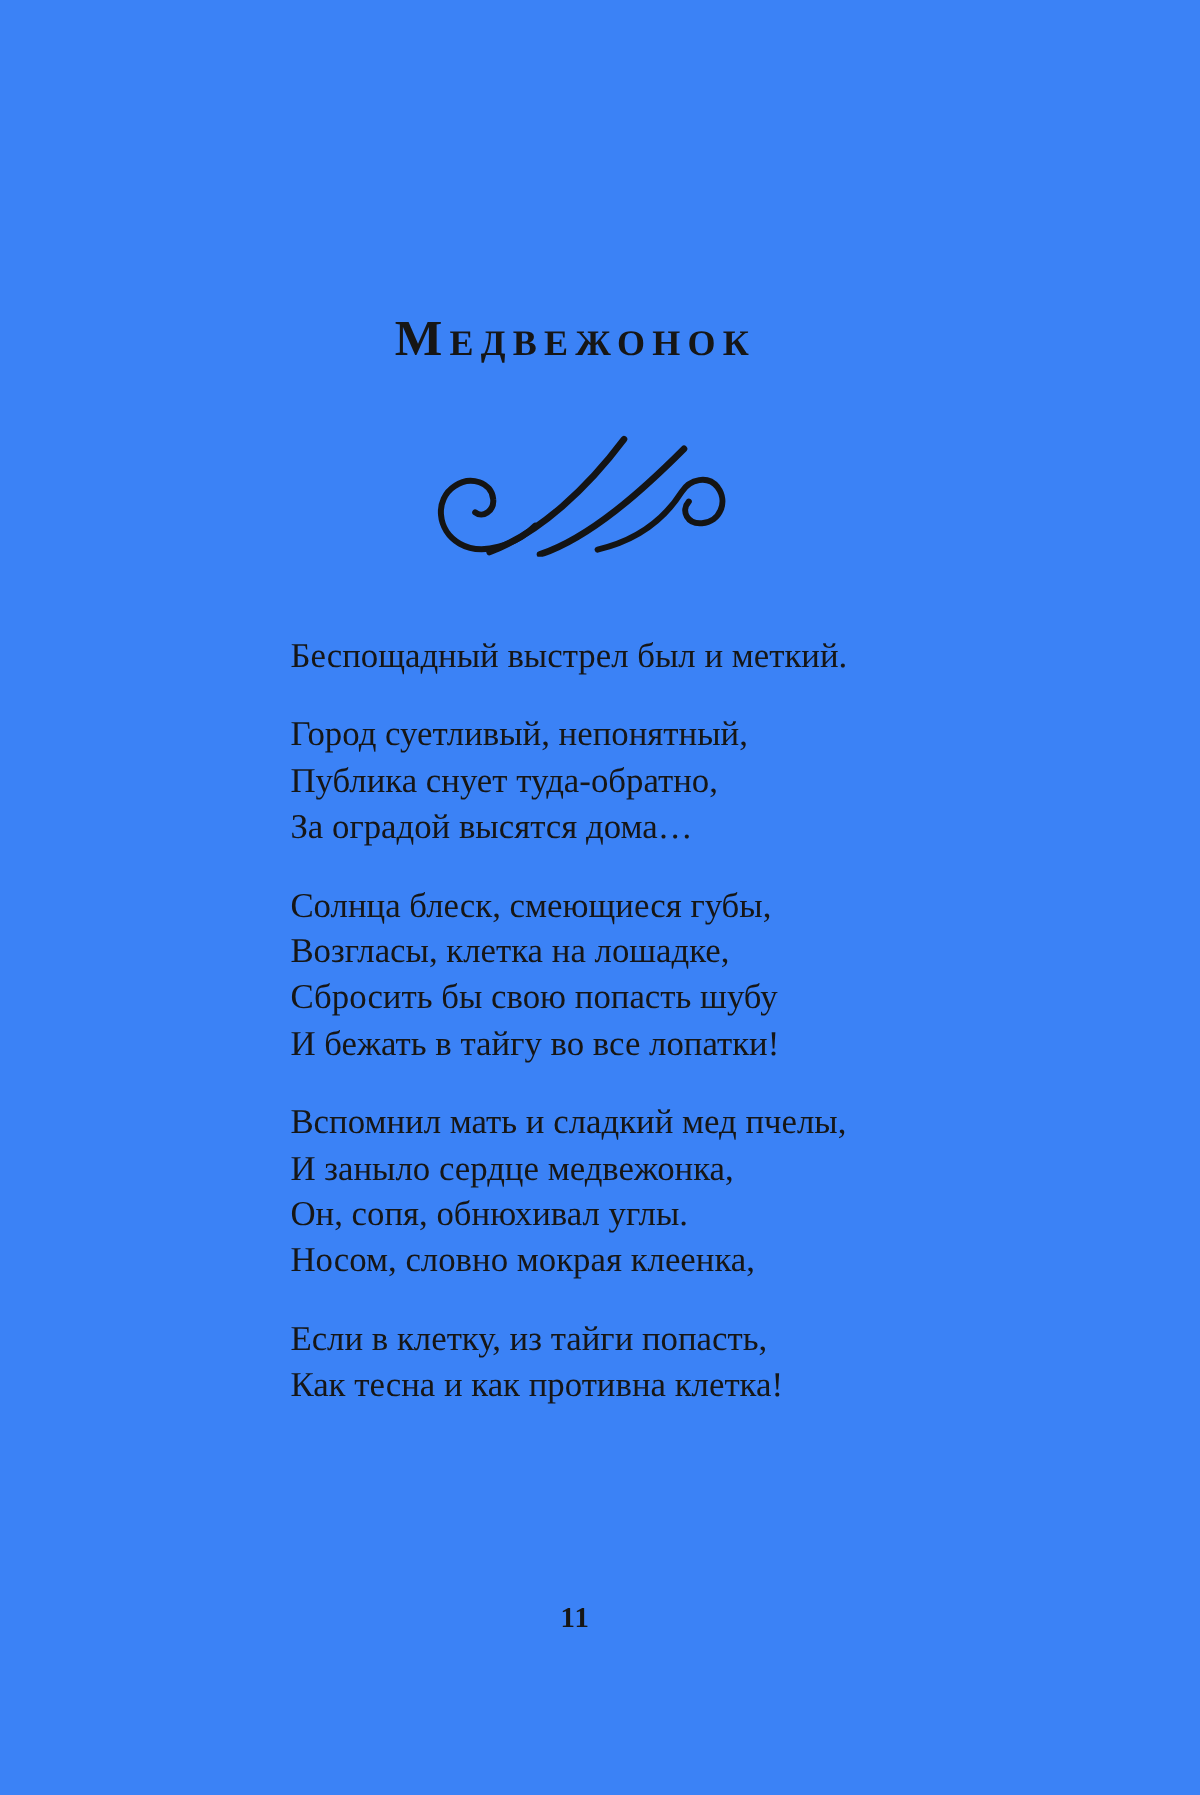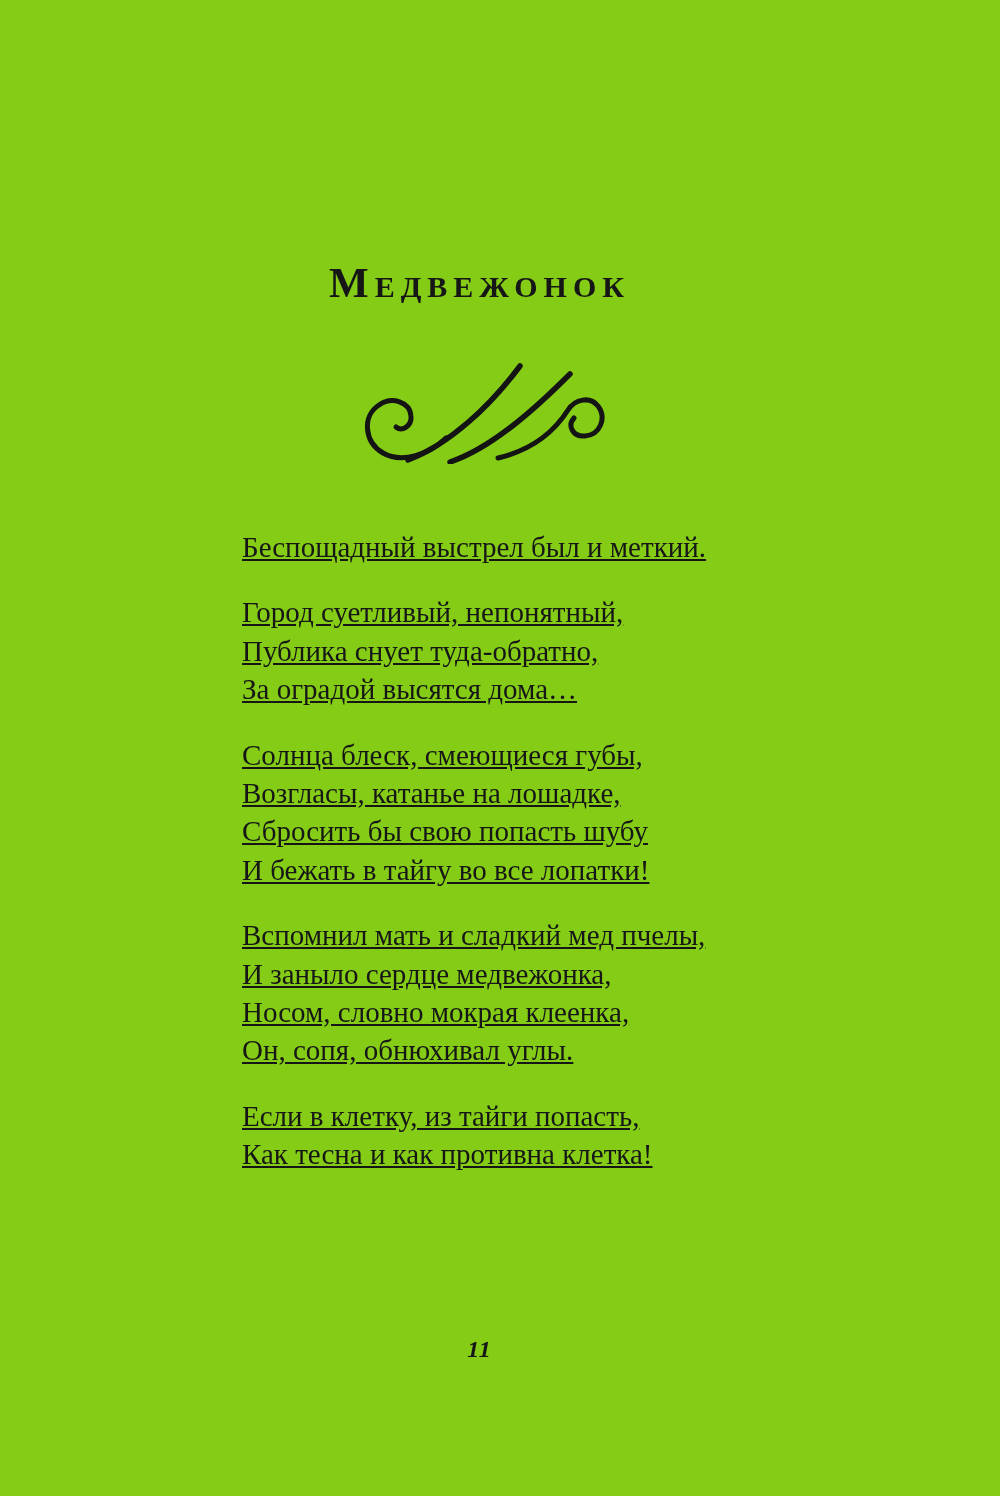--- a/index.html
+++ b/index.html
@@ -35,39 +35,38 @@
   }
   .ornament {
     display: block;
     margin: 54px auto 0 auto;
   }
   .poem {
     margin-top: 64px;
     font-size: 29px;
     line-height: 38.4px;
   }
-  .stanza { margin: 0 0 27px 0; text-decoration: underline; }
+  .stanza { margin: 0 0 27px 0; }
   .stanza:last-child { margin-bottom: 0; }
   .poem-line { white-space: nowrap; }
   .page-number {
     position: absolute;
     top: 1336px;
     left: 242px;
     width: 475px;
     text-align: center;
     font-size: 24px;
     font-weight: 700;
     letter-spacing: 1px;
-    font-style: italic;
   }
 </style>
 </head>
 <body>
 
-<div class="page" style="background: #84cc16; color: rgb(22, 22, 22);">
+<div class="page" style="background: #3b82f6; color: rgb(22, 22, 22);">
   <div class="content">
 
     <h1 class="title"><span class="title-lead">М</span><span class="title-caps">ЕДВЕЖОНОК</span></h1>
 
     <svg class="ornament" width="256" height="106" viewBox="0 0 256 106" aria-hidden="true">
       <g fill="none" stroke="#141414" stroke-linecap="round">
         <path stroke-width="5" d="M 94,80 C 78,96 50,106 31,95 C 12,84 10,58 27,47 C 40,38 58,44 59,58 C 60,68 50,74 44,69"></path>
         <path stroke-width="5.5" d="M 56,102 C 98,86 138,48 168,8"></path>
         <path stroke-width="5.5" d="M 98,104 C 140,90 184,50 218,16"></path>
         <path stroke-width="5" d="M 146,100 C 180,92 202,74 216,52 C 223,41 238,38 246,48 C 255,60 248,77 233,78 C 221,79 215,68 222,60"></path>
@@ -81,30 +80,30 @@
       </div>
 
       <div class="stanza">
         <div class="poem-line">Город суетливый, непонятный,</div>
         <div class="poem-line">Публика снует туда-обратно,</div>
         <div class="poem-line">За оградой высятся дома…</div>
       </div>
 
       <div class="stanza">
         <div class="poem-line">Солнца блеск, смеющиеся губы,</div>
-        <div class="poem-line">Возгласы, катанье на лошадке,</div>
+        <div class="poem-line">Возгласы, клетка на лошадке,</div>
         <div class="poem-line">Сбросить бы свою попасть шубу</div>
         <div class="poem-line">И бежать в тайгу во все лопатки!</div>
       </div>
 
       <div class="stanza">
         <div class="poem-line">Вспомнил мать и сладкий мед пчелы,</div>
         <div class="poem-line">И заныло сердце медвежонка,</div>
+        <div class="poem-line">Он, сопя, обнюхивал углы.</div>
         <div class="poem-line">Носом, словно мокрая клеенка,</div>
-        <div class="poem-line">Он, сопя, обнюхивал углы.</div>
       </div>
 
       <div class="stanza">
         <div class="poem-line">Если в клетку, из тайги попасть,</div>
         <div class="poem-line">Как тесна и как противна клетка!</div>
       </div>
 
     </div>
   </div>
 

